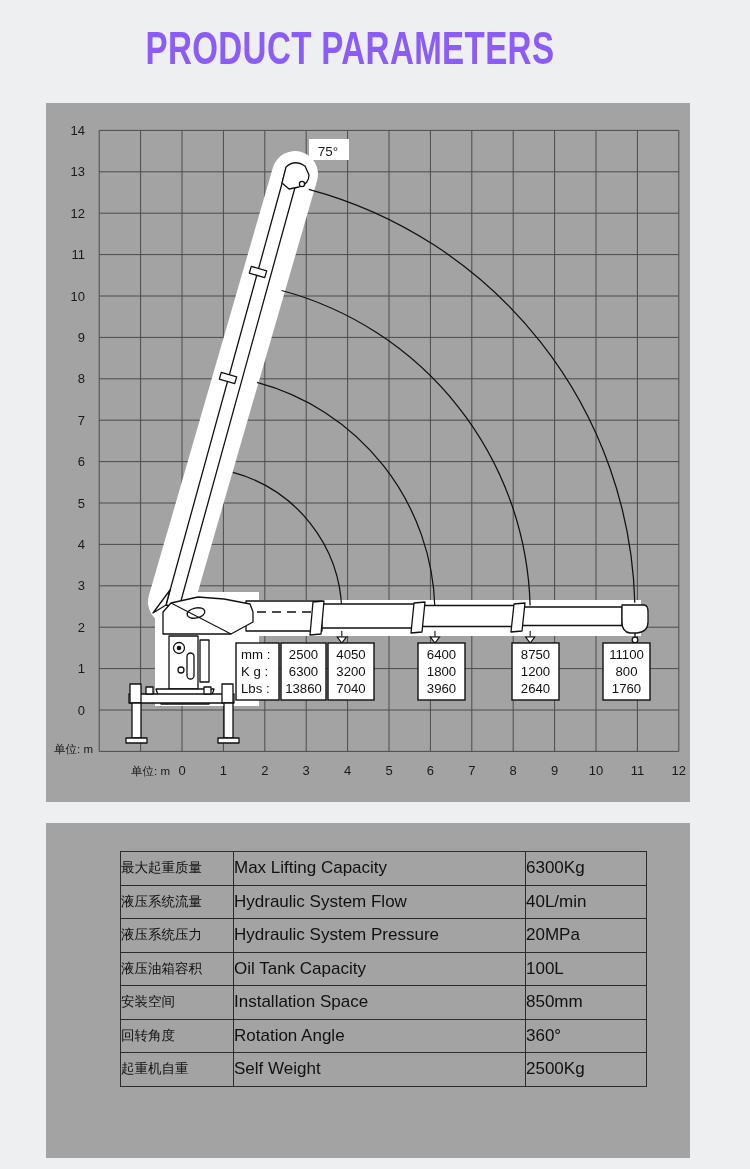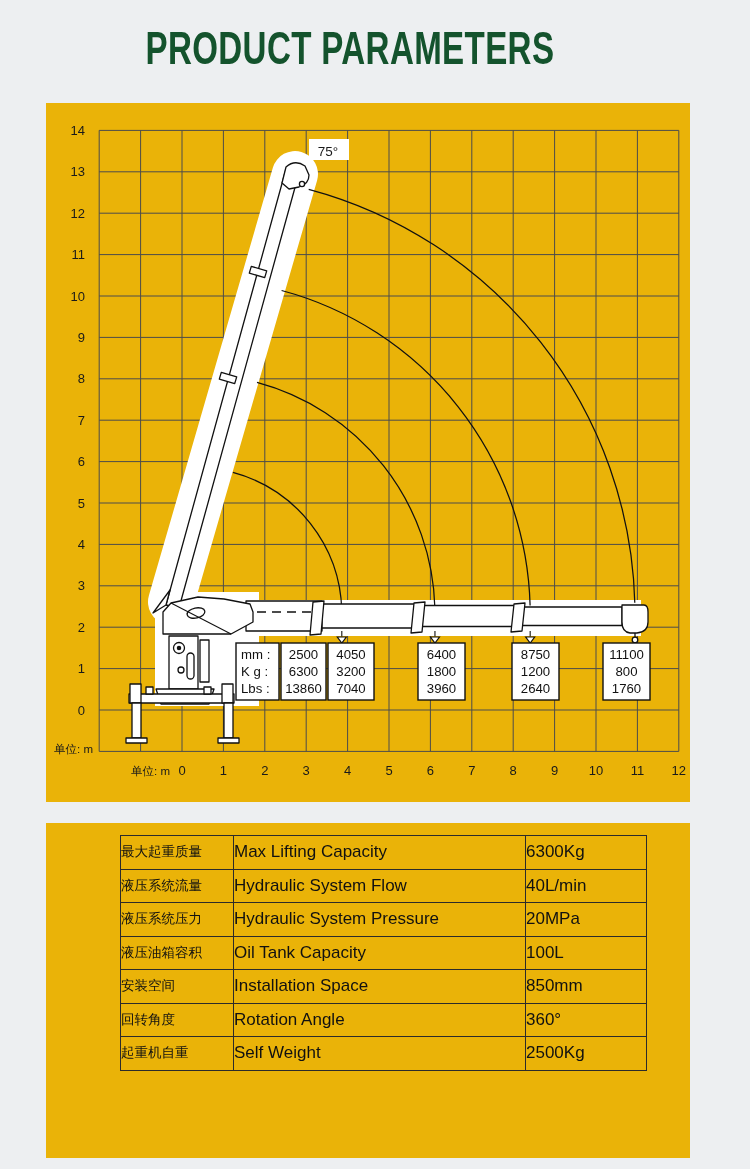--- a/index.html
+++ b/index.html
@@ -2,31 +2,31 @@
 <html><head>
 <meta charset="utf-8">
 <style>
   html,body{margin:0;padding:0;}
   body{
     width:750px;height:1169px;position:relative;overflow:hidden;
     background:#edeff1;
     font-family:"Liberation Sans",sans-serif;
     color:#111;
   }
-  .card{position:absolute;background:#eab308;}
+  .card{position:absolute;background:#a3a3a3;}
   #card-chart{left:46px;top:103px;width:644px;height:699px;}
   #card-table{left:46px;top:823px;width:644px;height:335px;}
   #title{
     position:absolute;top:24px;left:0;width:700px;text-align:center;
-    color:#14532d;font-weight:900;font-size:46px;line-height:1.05;
+    color:#8b5cf6;font-weight:900;font-size:46px;line-height:1.05;
   }
   #title span{display:inline-block;transform:scaleX(.72);transform-origin:50% 50%;white-space:nowrap;letter-spacing:.5px;}
   #chart-svg{position:absolute;left:0;top:0;width:644px;height:699px;}
   #spec-table{
-    position:absolute;left:74px;top:12px;border-collapse:collapse;table-layout:fixed;padding-left:8px;
+    position:absolute;left:74px;top:28px;border-collapse:collapse;table-layout:fixed;padding-left:8px;
   }
   #spec-table td{
     border:1.6px solid #2b2b2b;height:32.5px;padding:0;vertical-align:middle;
     white-space:nowrap;overflow:hidden;
   }
   td.cn{width:112px;font-size:13.5px;padding-left:8px;}
   td.en{width:291px;font-size:17px;padding-left:9px;font-weight:400;margin-left:14px;}
   td.val{width:120px;font-size:17px;padding-left:15px;}
 </style>
 </head>

